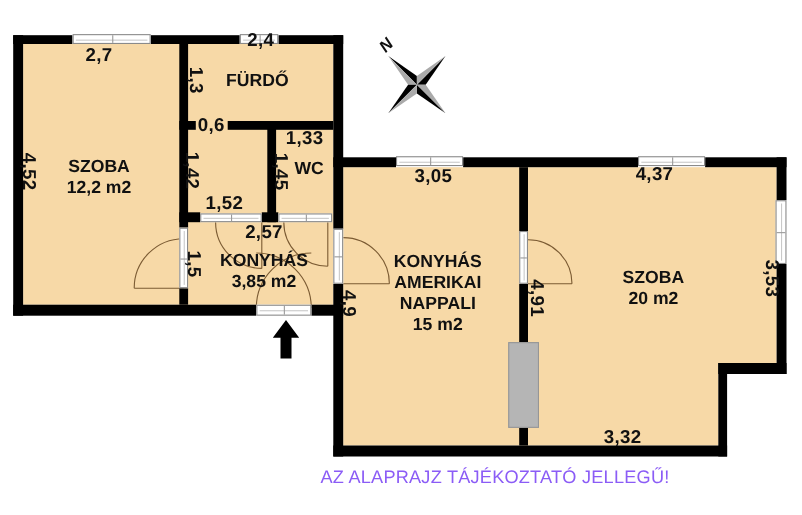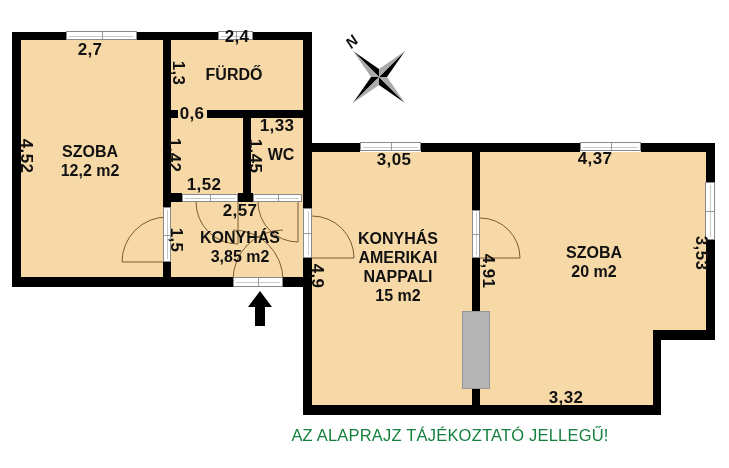--- a/index.html
+++ b/index.html
@@ -21,21 +21,21 @@
   }
   .dim.v{
     writing-mode:vertical-rl;transform:translate(-50%,-50%);
   }
   .room{
     position:absolute;transform:translate(-50%,-50%);
     font-size:16px;line-height:19px;text-align:center;white-space:nowrap;font-weight:bold;
   }
   .disclaimer{
     position:absolute;left:450px;top:435px;transform:translate(-50%,-50%);
-    font-size:16.5px;letter-spacing:0.2px;white-space:nowrap;color:#15803d;
+    font-size:16.5px;letter-spacing:0.2px;white-space:nowrap;color:#8b5cf6;
   }
   svg{position:absolute;left:0;top:0;}
   .north-label{
     position:absolute;left:346px;top:33px;transform:rotate(-45deg);
     font-size:15px;font-weight:bold;font-style:italic;
   }
 </style>
 </head>
 <body>
 

